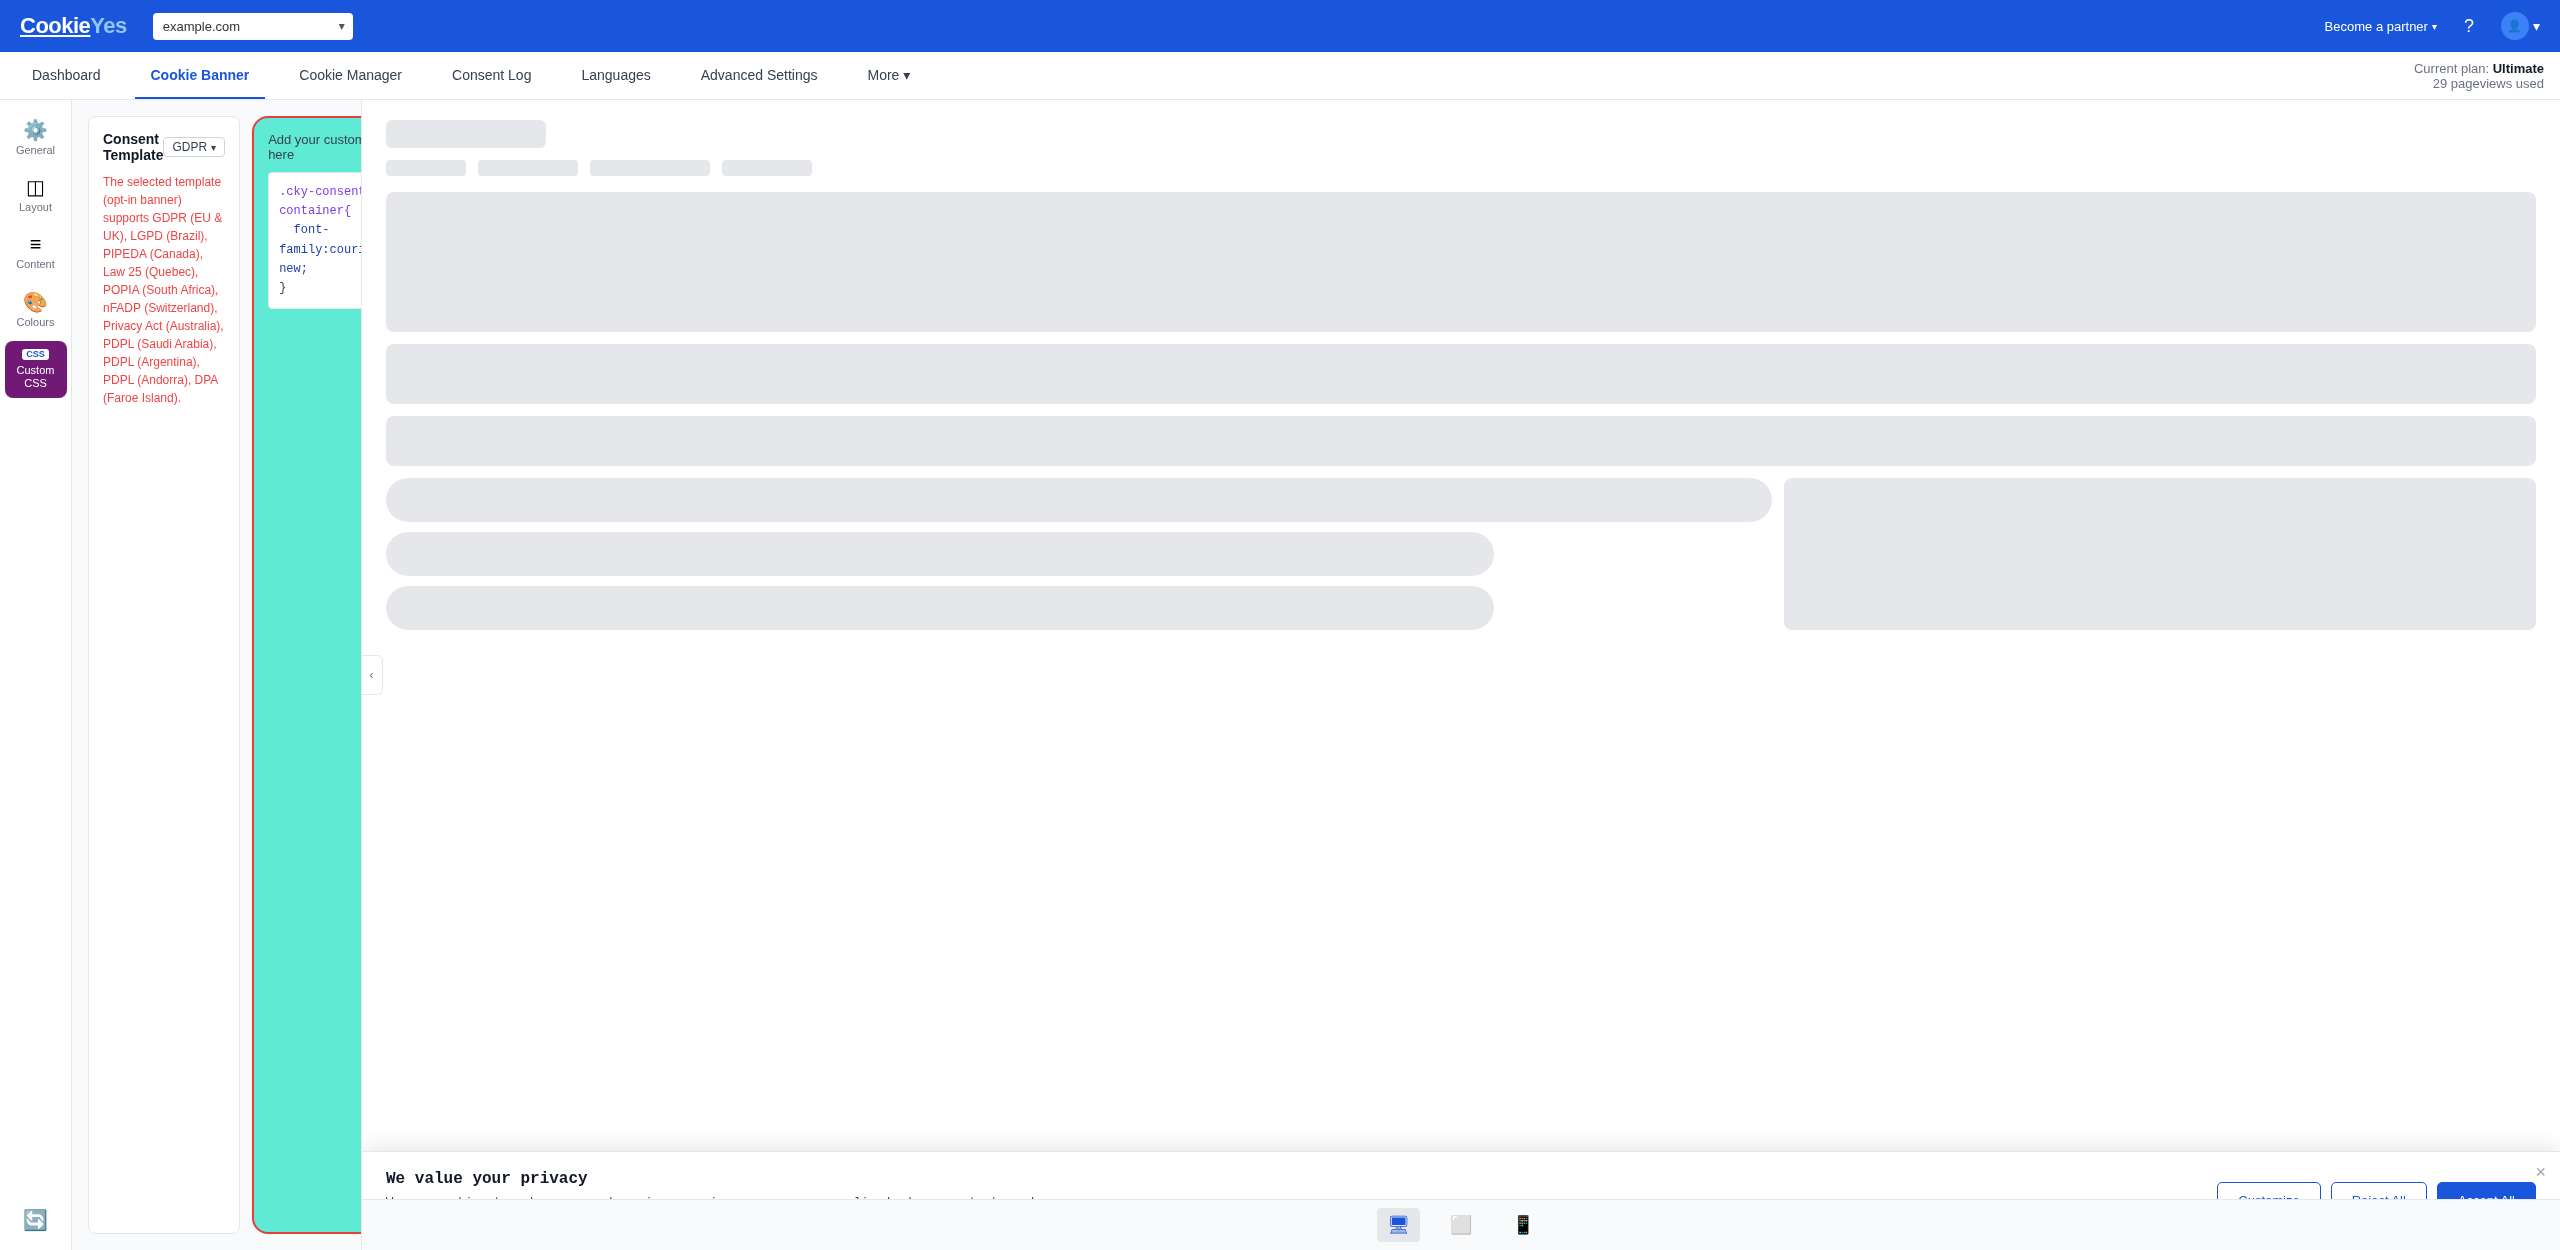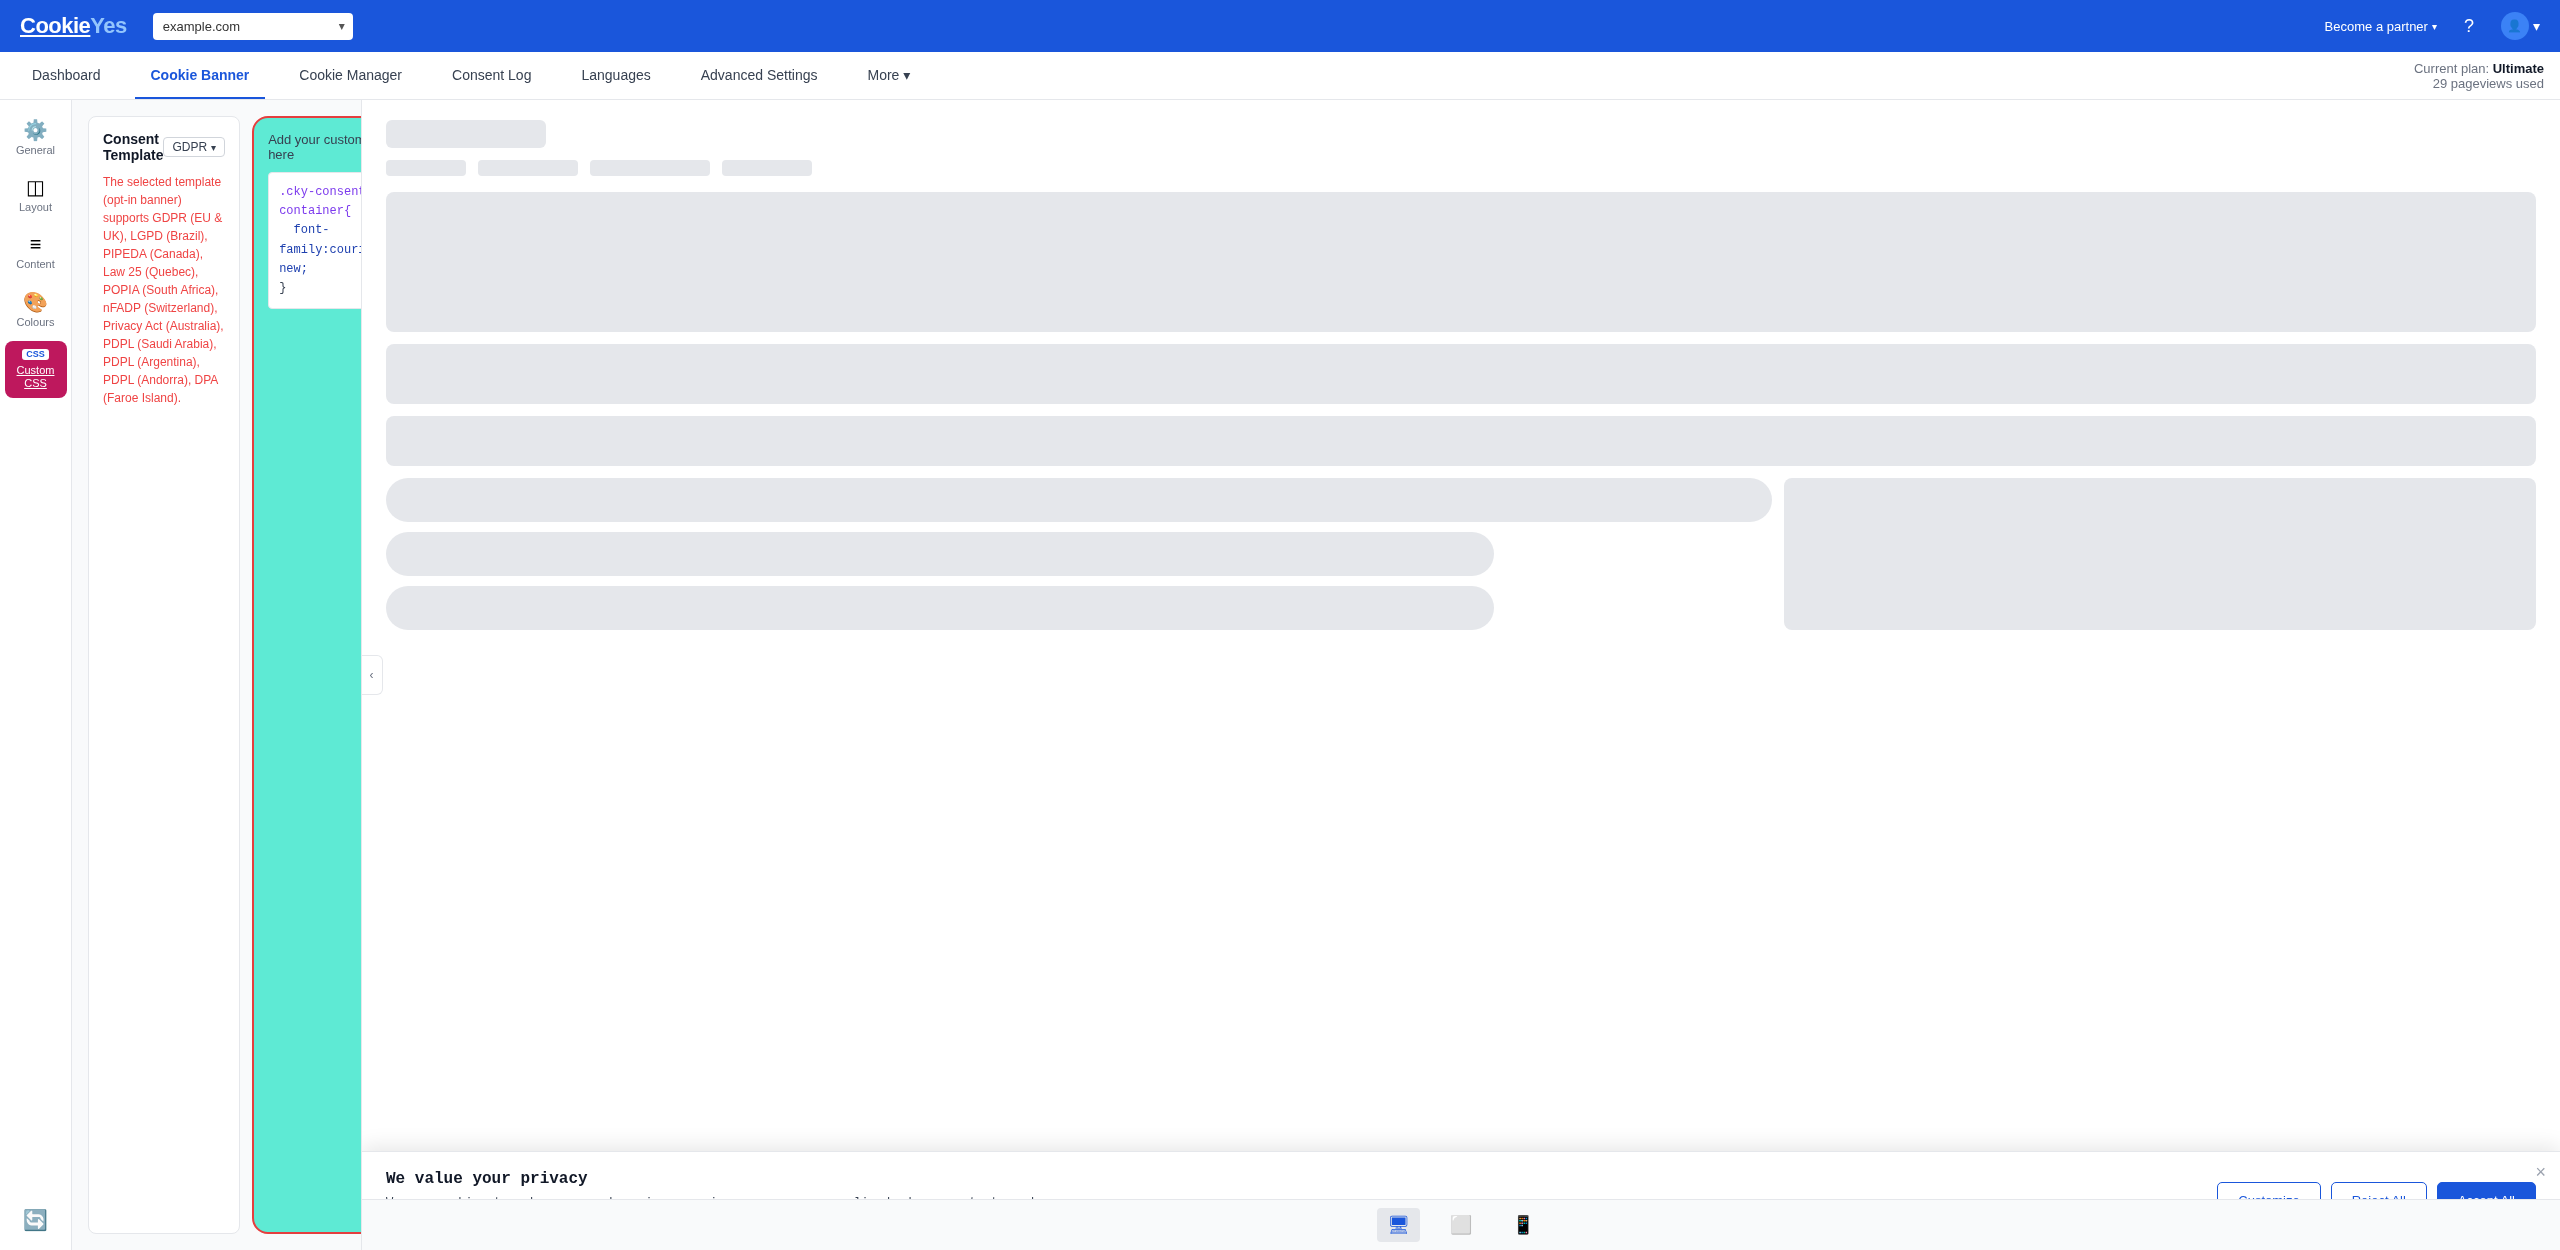--- a/index.html
+++ b/index.html
@@ -168,23 +168,22 @@
       display: flex;
       flex-direction: column;
       align-items: center;
       gap: 4px;
       padding: 8px 10px;
       border-radius: 8px;
       cursor: pointer;
       width: 62px;
     }
     .icon-sidebar-item.active {
-      background: #be185d;
-      color: white;
-      text-decoration: underline;
+      background: #701a75;
+      color: white;
     }
     .icon-sidebar-item .icon-box {
       font-size: 20px;
       line-height: 1;
       display: flex;
       align-items: center;
       justify-content: center;
     }
     .icon-sidebar-item .icon-label {
       font-size: 11px;

